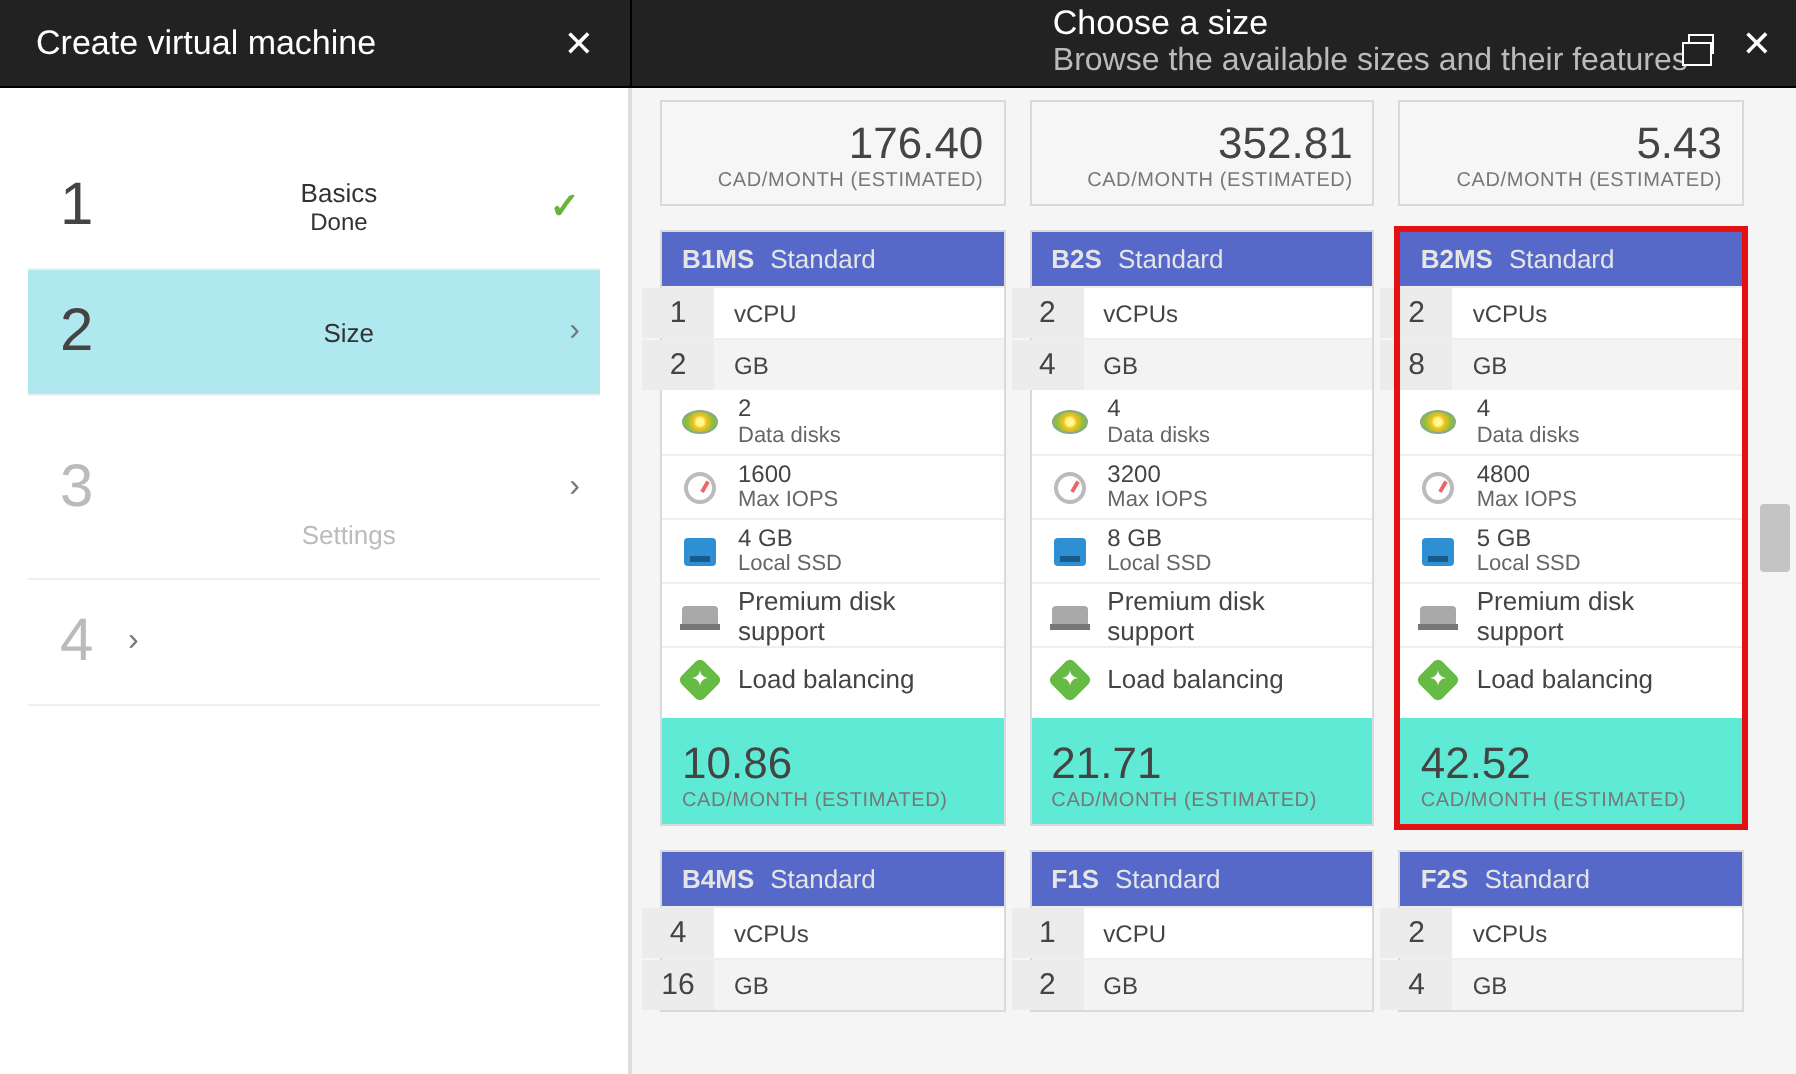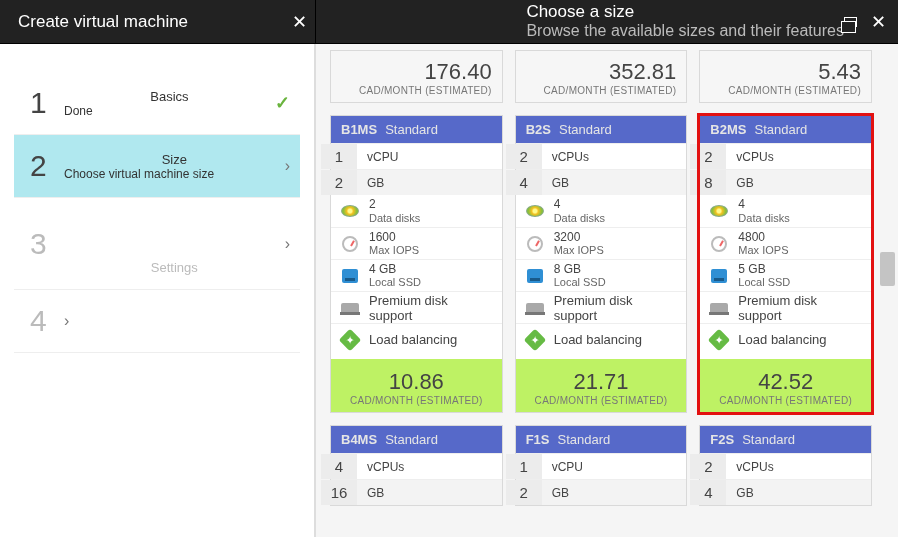--- a/index.html
+++ b/index.html
@@ -1,36 +1,36 @@
 <!DOCTYPE html>
 <html><head>
 <meta charset="utf-8">
 <style>
 * { margin:0; padding:0; box-sizing:border-box; font-family:"Segoe UI",Arial,sans-serif; }
 body { width:898px; height:537px; background:#fff; overflow:hidden; position:relative; }
 .topbar { display:flex; height:44px; background:#222; border-bottom:1px solid #000; }
-.topbar .left { width:316px; display:flex; align-items:center; justify-content:space-between; padding:0 8px 0 18px; color:#fff; font-size:17px; border-right:1px solid #000; }
+.topbar .left { width:316px; display:flex; align-items:center; justify-content:space-between; padding:0 18px 0 18px; color:#fff; font-size:17px; border-right:1px solid #000; }
 .topbar .right { flex:1; display:flex; align-items:center; justify-content:flex-end; padding:0 12px 0 16px; }
 .topbar .right .titleblock { color:#fff; }
 .topbar .right .titleblock .t1 { font-size:17px; line-height:1.1; }
 .topbar .right .titleblock .t2 { font-size:16px; color:#bbb; }
 .topbar .icons { display:flex; gap:14px; align-items:center; color:#fff; font-size:15px; }
 .topbar .icons span { cursor:pointer; }
 .restore-icon { display:inline-block; width:13px; height:10px; border:1.5px solid #fff; position:relative; }
 .restore-icon::before { content:""; position:absolute; left:-4px; top:3px; width:13px; height:10px; border:1.5px solid #fff; background:#222; }
 
 .main { display:flex; height:493px; }
 .wizard { width:316px; border-right:2px solid #ddd; padding:28px 14px 0 14px; }
 .step { display:flex; align-items:center; padding:14px 10px 14px 16px; border-bottom:1px solid #eee; cursor:pointer; }
 .step.active { background:#b0e8ef; }
 .step.disabled .num, .step.disabled .lbls span { color:#bbb; }
 .step .num { font-size:30px; font-weight:300; width:34px; color:#444; }
 .step .lbls { flex:1; }
 .step .lbls .l1 { font-size:13px; color:#333;text-align:center; }
-.step .lbls .l2 { font-size:12px; color:#333; }
+.step .lbls .l2 { font-size:12px; color:#333;text-align:center; }
 .step.disabled .lbls .l1, .step.disabled .lbls .l2 { color:#bbb;margin-top:48px; }
 .step .chev { color:#777; font-size:16px; }
 .step .check { color:#6ab43e; font-size:18px; font-weight:bold; }
 
 .sizes { flex:1; background:#f5f5f5; padding:6px 26px 0 14px; overflow:auto; position:relative; }
 .grid { display:flex; gap:12px; }
 .col { width:178px; display:flex; flex-direction:column; gap:12px; }
 .card { background:#fff; border:1px solid #d9d9d9; display:flex; flex-direction:column; }
 .card.highlight { outline:3px solid #e31111; outline-offset:-1px; }
 .price { padding:8px 10px 6px; text-align:right; background:#f6f6f6; }
@@ -52,21 +52,21 @@
 .icon-disk { width:18px; height:12px; border-radius:50%; background:radial-gradient(circle,#fffa8a 20%,#f5c021 35%,#8abf3a 70%); border:1px solid #8a8; }
 .icon-iops { width:16px; height:16px; border-radius:50%; border:2px solid #bbb; position:relative; }
 .icon-iops::after { content:""; position:absolute; left:6px; top:2px; width:2px; height:6px; background:#e66; transform-origin:bottom; transform:rotate(30deg); }
 .icon-ssd { width:16px; height:14px; background:#2f8fd4; border-radius:2px; position:relative; }
 .icon-ssd::after { content:""; position:absolute; left:3px; top:9px; width:10px; height:3px; background:#195a8a; }
 .icon-prem { width:18px; height:10px; background:#a9a9a9; border-radius:2px 2px 0 0; position:relative; }
 .icon-prem::after { content:""; position:absolute; left:-1px; top:9px; width:20px; height:3px; background:#777; }
 .icon-lb { width:16px; height:16px; background:#66bb44; transform:rotate(45deg); border-radius:3px; position:relative; }
 .icon-lb::after { content:"✦"; position:absolute; inset:0; transform:rotate(-45deg); color:#fff; font-size:11px; text-align:center; line-height:16px; }
 
-.pricefoot { background:#bef264; text-align:center; padding:10px 10px 6px; margin-top:4px; }
+.pricefoot { background:#5eead4; text-align:left; padding:10px 10px 6px; margin-top:4px; }
 .pricefoot .amt { font-size:22px; color:#444; }
 .pricefoot .per { font-size:10px; color:#777; letter-spacing:.3px; }
 
 .scroll-thumb { position:absolute; right:3px; top:208px; width:15px; height:34px; background:#c4c4c4; border-radius:2px; }
 </style>
 </head>
 <body>
 
 <div class="topbar">
   <div class="left">
@@ -92,21 +92,20 @@
       <div class="lbls">
         <div class="l1">Basics</div>
         <div class="l2">Done</div>
       </div>
       <div class="check">✓</div>
     </div>
     <div class="step active">
       <div class="num">2</div>
       <div class="lbls">
         <div class="l1">Size</div>
-        <div class="l2">Choose virtual machine size</div>
       </div>
       <div class="chev">›</div>
     </div>
     <div class="step disabled">
       <div class="num">3</div>
       <div class="lbls">
         <div class="l1">Settings</div>
       </div>
       <div class="chev">›</div>
     </div>

